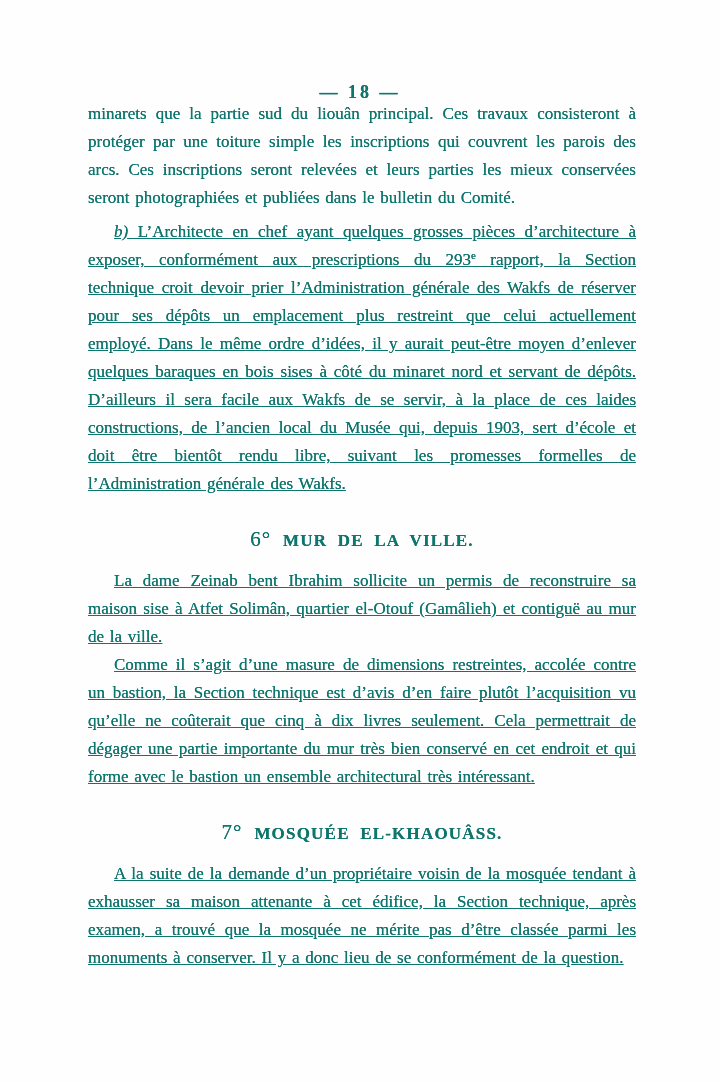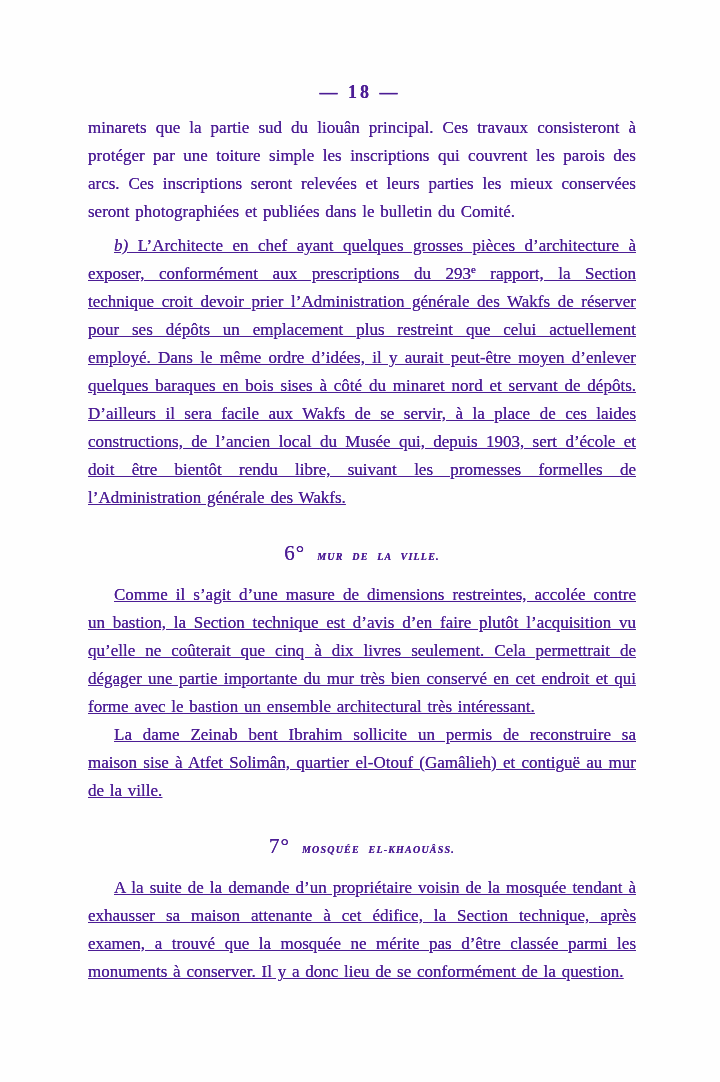--- a/index.html
+++ b/index.html
@@ -6,37 +6,37 @@
     margin: 0;
     padding: 0;
     background: #ffffff;
   }
   .page {
     position: relative;
     width: 720px;
     height: 1082px;
     background: #fefefe;
     font-family: "Liberation Serif", "DejaVu Serif", serif;
-    color: #4c1d95;
+    color: #0f766e;
     overflow: hidden;
   }
   .page-header {
     position: absolute;
     top: 82px;
     left: 0;
     width: 100%;
     text-align: center;
     font-size: 18px;
     font-weight: bold;
     letter-spacing: 3px;
     text-shadow: 0 0 0.4px currentColor;
   }
   .text-block {
     position: absolute;
-    top: 114px;
+    top: 100px;
     left: 88px;
     width: 548px;
   }
   .para {
     margin: 0;
     font-size: 17px;
     line-height: 28px;
     text-align: justify;
     text-shadow: 0 0 0.45px currentColor;
     word-spacing: 1.5px;
@@ -62,48 +62,47 @@
     font-weight: normal;
     text-shadow: 0 0 0.45px currentColor;
   }
   .section-number {
     font-size: 21px;
     font-weight: 500;
     margin-right: 12px;
     letter-spacing: 1px;
   }
   .section-title {
-    font-size: 10px;
+    font-size: 17px;
     font-weight: bold;
     letter-spacing: 1.2px;
     word-spacing: 5px;
-    font-style: italic;
   }
 </style>
 </head>
 <body>
 
 <div class="page">
 
   <div class="page-header">— 18 —</div>
 
   <div class="text-block">
 
     <p class="para">minarets que la partie sud du liouân principal. Ces travaux consisteront à protéger par une toiture simple les inscriptions qui couvrent les parois des arcs. Ces inscriptions seront relevées et leurs parties les mieux conservées seront photographiées et publiées dans le bulletin du Comité.</p>
 
     <p class="para indent spaced-before"><span class="lead-letter">b)</span><span> L’Architecte en chef ayant quelques grosses pièces d’architecture à exposer, conformément aux prescriptions du 293</span><sup class="ordinal">e</sup><span> rapport, la Section technique croit devoir prier l’Administration générale des Wakfs de réserver pour ses dépôts un emplacement plus restreint que celui actuellement employé. Dans le même ordre d’idées, il y aurait peut-être moyen d’enlever quelques baraques en bois sises à côté du minaret nord et servant de dépôts. D’ailleurs il sera facile aux Wakfs de se servir, à la place de ces laides constructions, de l’ancien local du Musée qui, depuis 1903, sert d’école et doit être bientôt rendu libre, suivant les promesses formelles de l’Administration générale des Wakfs.</span></p>
 
 
     <h2 class="section-heading">
       <span class="section-number">6°</span><span class="section-title">MUR DE LA VILLE.</span>
     </h2>
 
+    <p class="para indent">La dame Zeinab bent Ibrahim sollicite un permis de reconstruire sa maison sise à Atfet Solimân, quartier el-Otouf (Gamâlieh) et contiguë au mur de la ville.</p>
+
     <p class="para indent">Comme il s’agit d’une masure de dimensions restreintes, accolée contre un bastion, la Section technique est d’avis d’en faire plutôt l’acquisition vu qu’elle ne coûterait que cinq à dix livres seulement. Cela permettrait de dégager une partie importante du mur très bien conservé en cet endroit et qui forme avec le bastion un ensemble architectural très intéressant.</p>
-
-    <p class="para indent">La dame Zeinab bent Ibrahim sollicite un permis de reconstruire sa maison sise à Atfet Solimân, quartier el-Otouf (Gamâlieh) et contiguë au mur de la ville.</p>
 
     <h2 class="section-heading">
       <span class="section-number">7°</span><span class="section-title">MOSQUÉE EL-KHAOUÂSS.</span>
     </h2>
 
     <p class="para indent">A la suite de la demande d’un propriétaire voisin de la mosquée tendant à exhausser sa maison attenante à cet édifice, la Section technique, après examen, a trouvé que la mosquée ne mérite pas d’être classée parmi les monuments à conserver. Il y a donc lieu de se conformément de la question.</p>
 
   </div>
 </div>
 

